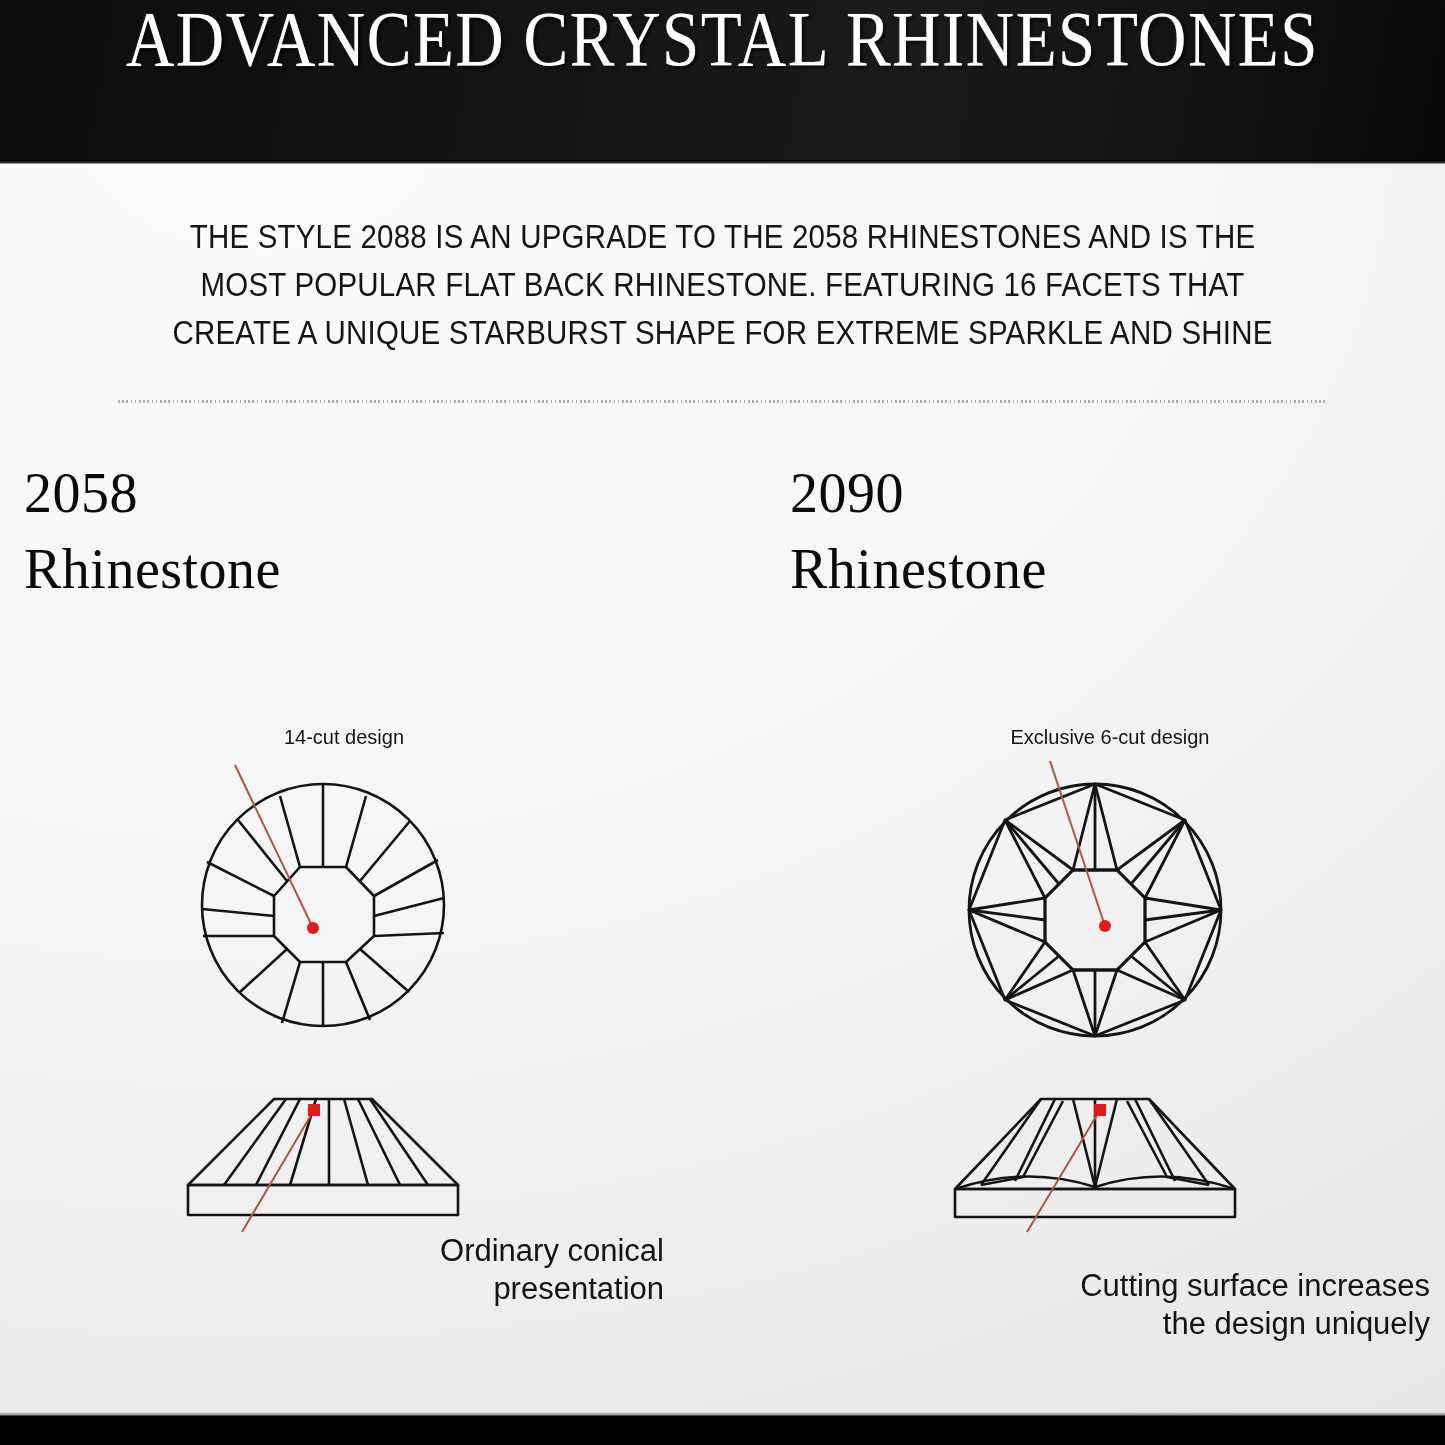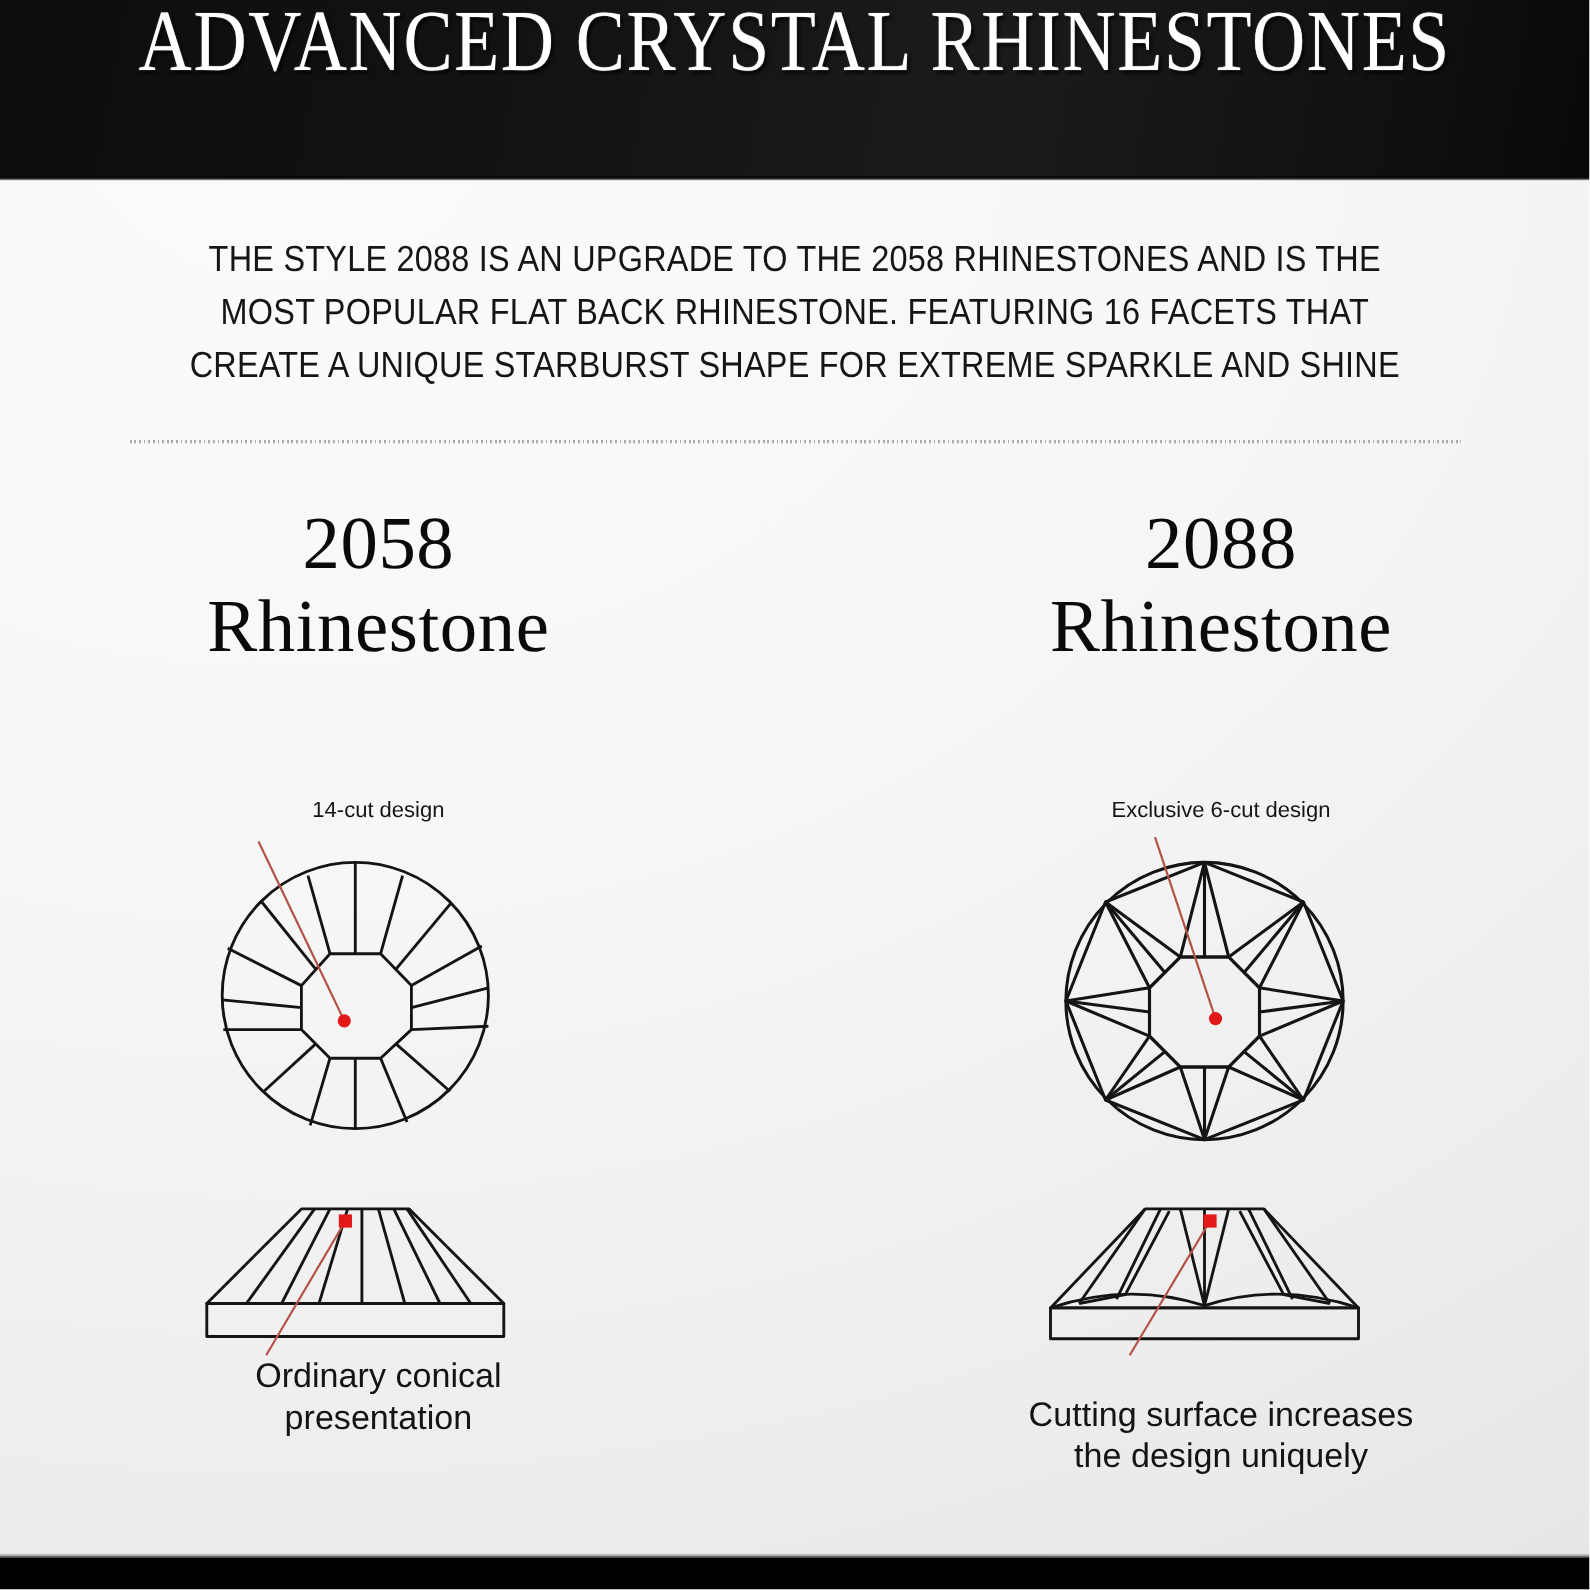--- a/index.html
+++ b/index.html
@@ -57,40 +57,40 @@
     opacity:.85;
   }
 
   
   .col { position:absolute; top:455px; width:640px; }
   #col-left  { left:24px; }
   #col-right { left:790px; }
 
   .col-title {
     font-family:"Liberation Serif", serif;
-    text-align:center;
+    text-align:left;
     color:#0a0a0a;
-    font-size:68px;
+    font-size:56px;
     line-height:76px;
     letter-spacing:.5px;
   }
   .col-title .t2 { display:block; }
 
   .note {
     text-align:center;
     color:#141414;
     font-size:20px;
     line-height:38px;
     white-space:nowrap;
   }
   #note-left  { position:absolute; left:24px; top:718px;  width:640px; }
   #note-right { position:absolute; left:790px; top:718px; width:640px; }
 
   .caption {
-    text-align:center;
+    text-align:right;
     color:#141414;
     font-size:31px;
     line-height:38px;
   }
   #cap-left  { position:absolute; left:24px; top:1232px;  width:640px; }
   #cap-right { position:absolute; left:790px; top:1267px; width:640px; }
 
   .figure { position:absolute; }
   #fig-top-left     { left:188px;  top:770px;  width:270px; height:270px; }
   #fig-top-right    { left:955px;  top:770px;  width:280px; height:280px; }
@@ -133,21 +133,21 @@
 
   <div class="col" id="col-left">
     <div class="col-title">
       <span class="t1">2058</span>
       <span class="t2">Rhinestone</span>
     </div>
   </div>
 
   <div class="col" id="col-right">
     <div class="col-title">
-      <span class="t1">2088</span>
+      <span class="t1">2090</span>
       <span class="t2">Rhinestone</span>
     </div>
   </div>
 
   <div class="note" id="note-left">14-cut design</div>
   <div class="note" id="note-right">Exclusive 6-cut design</div>
 
   <svg class="figure" id="fig-top-left" viewBox="0 0 270 270">
     <g fill="none" stroke="#141414" stroke-width="2.6" stroke-linejoin="round">
       <circle cx="135" cy="135" r="121"></circle>

